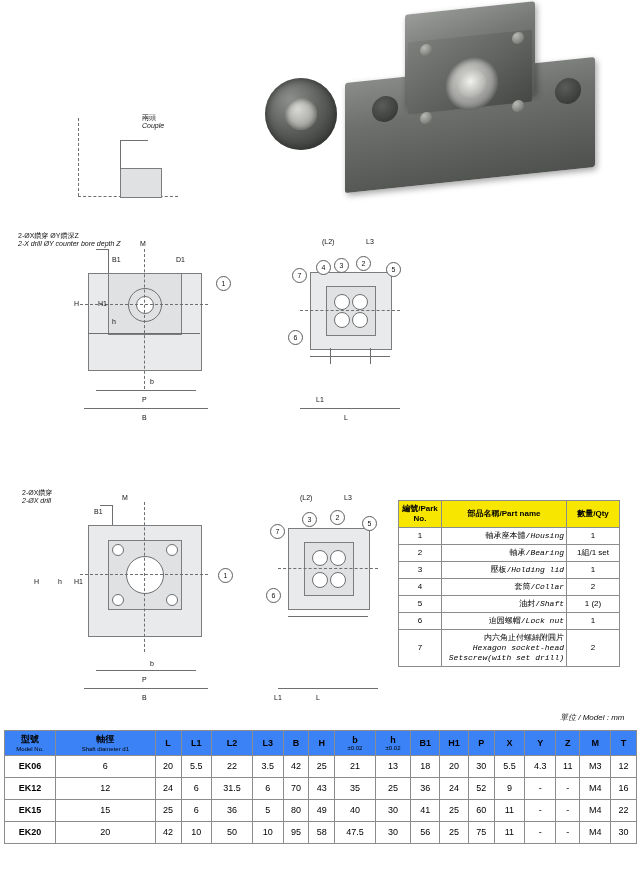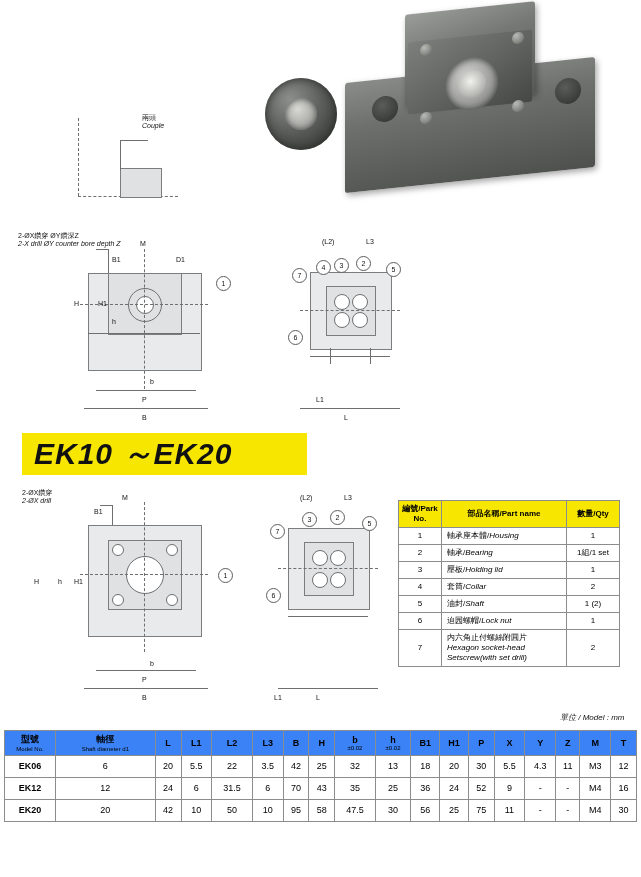--- a/index.html
+++ b/index.html
@@ -101,21 +101,21 @@
   .parts{
     position:absolute;left:398px;top:500px;width:222px;
     border-collapse:collapse;font-size:8px;
   }
   .parts th,.parts td{
     border:1px solid #8a8c8e;padding:3px 2px;text-align:center;vertical-align:middle;
     line-height:1.25;
   }
   .parts th{background:#f7e600;font-weight:bold;font-size:8px;}
   .parts td.no{width:38px;}
-  .parts td.nm{text-align:left;padding-left:5px;}
+  .parts td.nm{text-align:right;padding-left:5px;font-family:Liberation Mono, monospace;}
   .parts td.qt{width:48px;}
   .parts .it{font-style:italic;}
 
   .unit{
     position:absolute;left:560px;top:712px;font-size:8px;font-style:italic;color:#111;
   }
 
   
   .spec{
     position:absolute;left:4px;top:730px;width:633px;
@@ -206,23 +206,20 @@
     <div class="dwgline" style="left:300px;top:408px;width:100px;height:1px;"></div>
 
     <div class="bubble" style="left:292px;top:268px;">7</div>
     <div class="bubble" style="left:316px;top:260px;">4</div>
     <div class="bubble" style="left:334px;top:258px;">3</div>
     <div class="bubble" style="left:356px;top:256px;">2</div>
     <div class="bubble" style="left:386px;top:262px;">5</div>
     <div class="bubble" style="left:288px;top:330px;">6</div>
   </div>
 
-  <div class="banner">
-    <span>EK10 ～EK20</span>
-  </div>
 
   <div class="dwg">
     <div class="lbl" style="left:22px;top:488px;">2-ØX鑽穿</div>
     <div class="lbl-i" style="left:22px;top:497px;">2-ØX drill</div>
     <div class="dwgline" style="left:112px;top:505px;width:1px;height:20px;"></div>
     <div class="dwgline" style="left:100px;top:505px;width:13px;height:1px;"></div>
 
     <div class="dwgbox" style="left:88px;top:525px;width:112px;height:110px;"></div>
     <div class="dwgbox" style="left:108px;top:540px;width:72px;height:68px;background:#dfe1e3;"></div>
     <div class="circ" style="left:126px;top:556px;width:36px;height:36px;background:#fff;"></div>
@@ -343,21 +340,21 @@
     <tbody id="spec-body">
         <tr>
           <td>EK06</td>
           <td>6</td>
           <td>20</td>
           <td>5.5</td>
           <td>22</td>
           <td>3.5</td>
           <td>42</td>
           <td>25</td>
-          <td>32</td>
+          <td>21</td>
           <td>13</td>
           <td>18</td>
           <td>20</td>
           <td>30</td>
           <td>5.5</td>
           <td>4.3</td>
           <td>11</td>
           <td>M3</td>
           <td>12</td>
         </tr>
@@ -375,20 +372,40 @@
           <td>36</td>
           <td>24</td>
           <td>52</td>
           <td>9</td>
           <td>-</td>
           <td>-</td>
           <td>M4</td>
           <td>16</td>
         </tr>
         <tr>
+          <td>EK15</td>
+          <td>15</td>
+          <td>25</td>
+          <td>6</td>
+          <td>36</td>
+          <td>5</td>
+          <td>80</td>
+          <td>49</td>
+          <td>40</td>
+          <td>30</td>
+          <td>41</td>
+          <td>25</td>
+          <td>60</td>
+          <td>11</td>
+          <td>-</td>
+          <td>-</td>
+          <td>M4</td>
+          <td>22</td>
+        </tr>
+        <tr>
           <td>EK20</td>
           <td>20</td>
           <td>42</td>
           <td>10</td>
           <td>50</td>
           <td>10</td>
           <td>95</td>
           <td>58</td>
           <td>47.5</td>
           <td>30</td>

